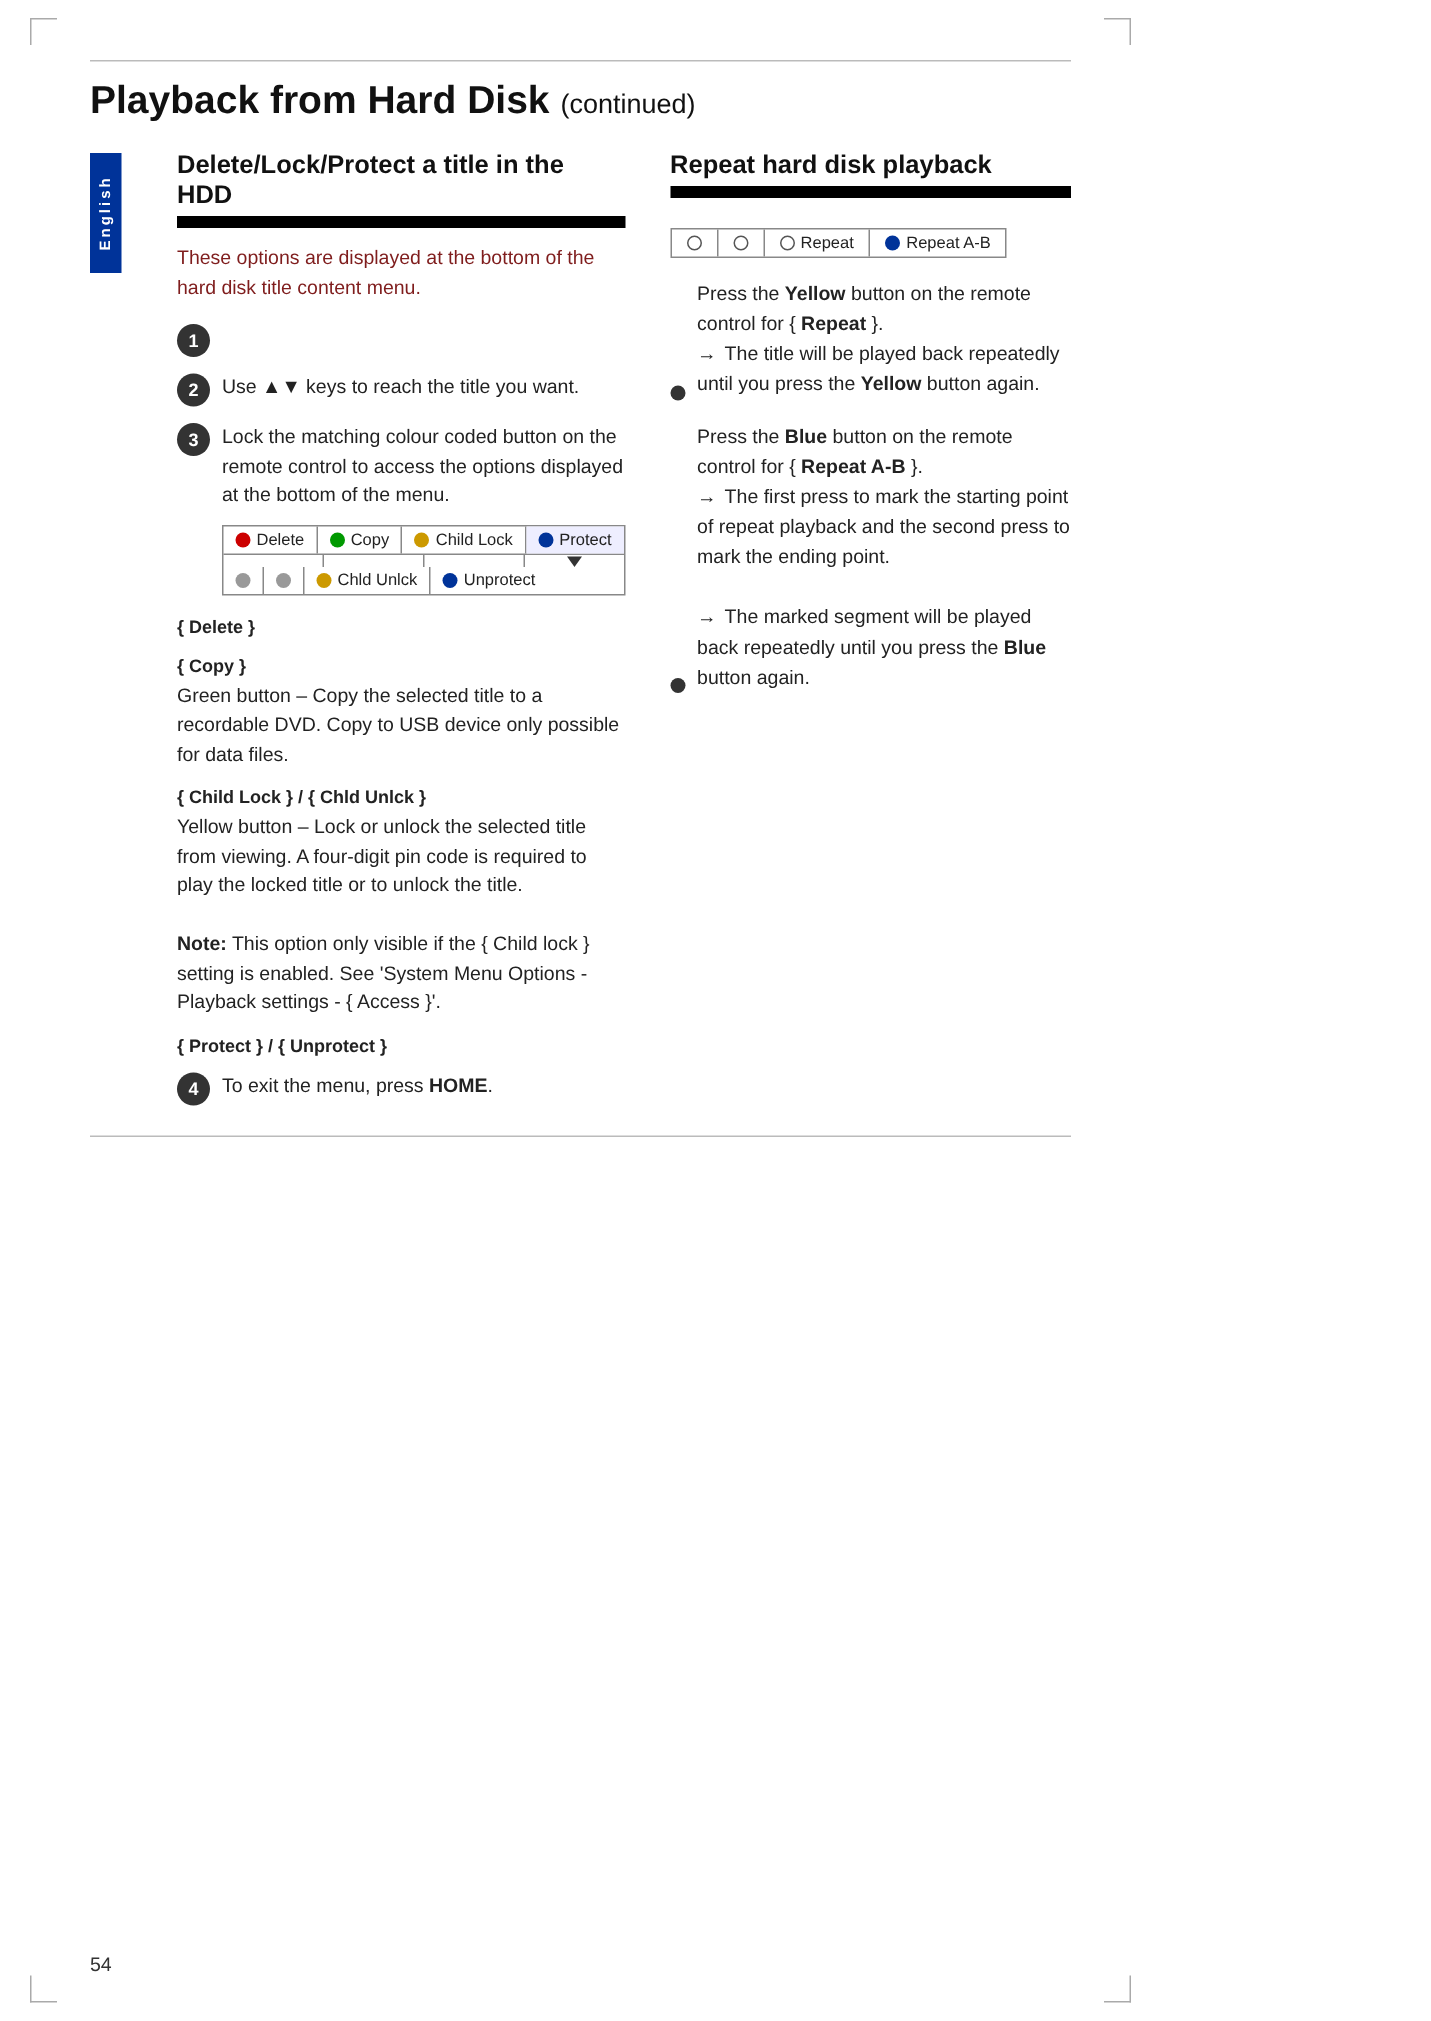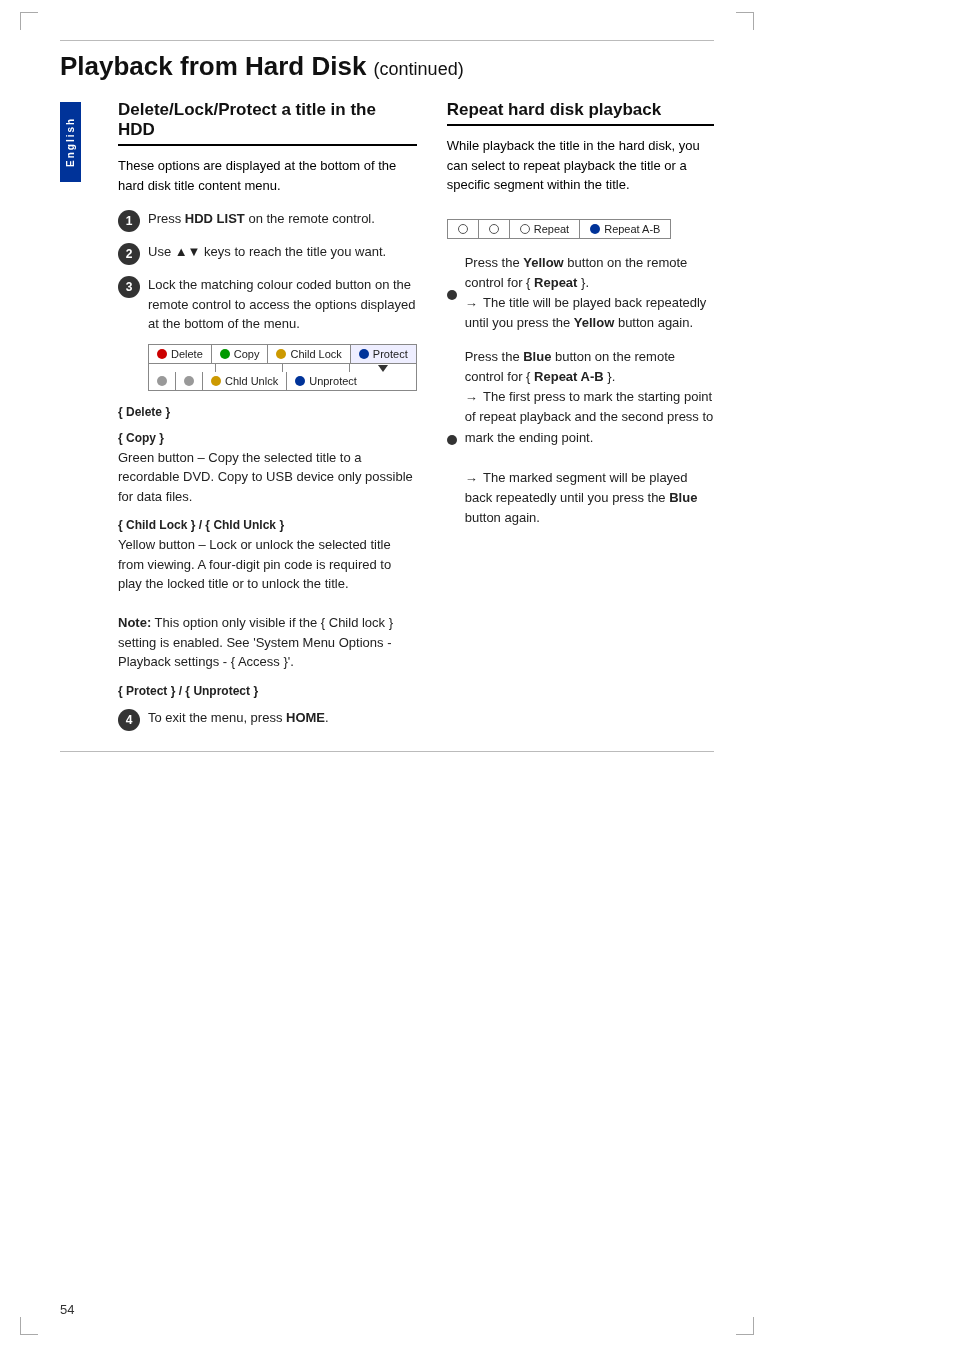--- a/index.html
+++ b/index.html
@@ -84,28 +84,28 @@
     
     .right-col {
       flex: 1;
       max-width: 420px;
     }
 
     .section-title {
       font-size: 17px;
       font-weight: bold;
       color: #111;
-      border-bottom: 2px solid #000000;
+      border-bottom: 8px solid #000000;
       padding-bottom: 4px;
       margin-bottom: 10px;
     }
 
     .section-desc {
       font-size: 13px;
-      color: #000000;
+      color: #7f1d1d;
       margin-bottom: 14px;
       line-height: 1.5;
     }
 
     
     .step {
       display: flex;
       align-items: flex-start;
       margin-bottom: 10px;
       gap: 8px;
@@ -203,21 +203,21 @@
 
     .subsection-body {
       font-size: 13px;
       line-height: 1.5;
       margin-bottom: 6px;
     }
 
     
     .bullet-item {
       display: flex;
-      align-items: center;
+      align-items: flex-end;
       margin-bottom: 14px;
       gap: 8px;
     }
 
     .bullet-dot {
       width: 10px;
       height: 10px;
       border-radius: 50%;
       background: #333;
       flex-shrink: 0;
@@ -299,23 +299,20 @@
     </div>
 
     <div class="left-col">
 
       <div class="section-title">Delete/Lock/Protect a title in the HDD</div>
 
       <div class="section-desc">These options are displayed at the bottom of the hard disk title content menu.</div>
 
       <div class="step">
         <div class="step-num">1</div>
-        <div class="step-text">
-          Press <b>HDD LIST</b> on the remote control.
-        </div>
       </div>
 
       <div class="step">
         <div class="step-num">2</div>
         <div class="step-text">
           Use <b>▲▼</b> keys to reach the title you want.
         </div>
       </div>
 
       <div class="step">
@@ -392,21 +389,20 @@
           To exit the menu, press <b>HOME</b>.
         </div>
       </div>
 
     </div>
 
     <div class="right-col">
 
       <div class="section-title">Repeat hard disk playback</div>
 
-      <div class="section-desc">While playback the title in the hard disk, you can select to repeat playback the title or a specific segment within the title.</div>
 
       <div>
         <div class="repeat-bar">
           <div class="repeat-item">
             <span class="dot dot-outline"></span>
           </div>
           <div class="repeat-item">
             <span class="dot dot-outline"></span>
           </div>
           <div class="repeat-item">

